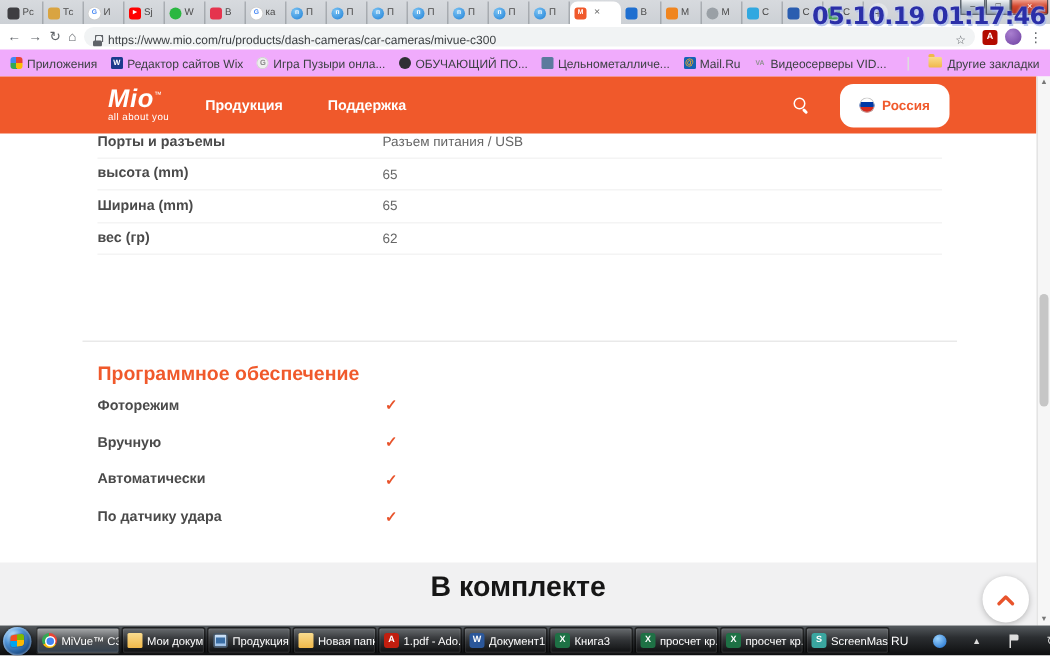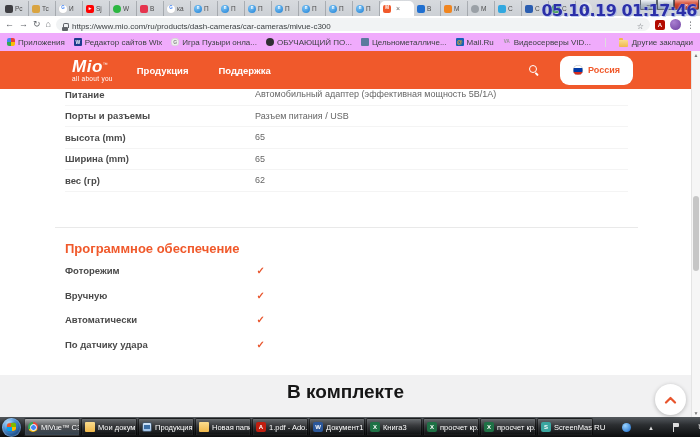--- a/index.html
+++ b/index.html
@@ -70,21 +70,21 @@
   .bm{display:flex;align-items:center;gap:3px;white-space:nowrap}
   .bm-ic{width:8px;height:8px;border-radius:1px;position:relative;display:grid;place-items:center;
     font-size:5px;font-weight:bold;color:#fff;flex:none;line-height:1}
   .bm-apps{background:conic-gradient(#ea4335 0 25%,#fbbc05 0 50%,#34a853 0 75%,#4285f4 0);border-radius:2px}
   .bm-wix{background:#1b3a8c}.bm-wix::after{content:"W"}
   .bm-gcircle{background:#eee;border-radius:50%;box-shadow:inset 0 0 0 .5px #ccc}.bm-gcircle::after{content:"G";color:#888}
   .bm-darkapp{background:#2f2f33;border-radius:50%}
   .bm-steel{background:#5b7a9d}
   .bm-mailru{background:#1562b5}.bm-mailru::after{content:"@";color:#ffb020;font-size:6px}
   .bm-via{background:transparent}.bm-via::after{content:"VA";color:#909090;font-size:4.5px}
-  .other-bm{margin-left:auto;display:flex;align-items:flex-end;gap:4px;border-left:1px solid #ddd;padding-left:13px}
+  .other-bm{margin-left:auto;display:flex;align-items:flex-start;gap:4px;border-left:1px solid #ddd;padding-left:13px}
   .folder-ic{width:9px;height:7px;background:linear-gradient(#fadc8e,#f0b84a);border-radius:1px;position:relative;flex:none}
   .folder-ic::before{content:"";position:absolute;top:-2px;left:0;width:4px;height:2px;background:#f0b84a;border-radius:1px 1px 0 0}
 
   
   .site-header{position:absolute;top:51px;left:0;right:9px;height:38px;background:#f0592b;display:flex;
     align-items:center;padding:0 58px 0 72px}
   .logo{color:#fff;line-height:1}
   .logo-word{font-style:italic;font-weight:bold;font-size:17px;letter-spacing:.5px}
   .logo-tm{font-size:5px;vertical-align:super}
   .tagline{font-size:6.5px;margin-top:1px;letter-spacing:.3px}
@@ -383,24 +383,20 @@
       </nav>
     <span class="search-icon"></span>
     <div class="region-pill">
       <span class="flag-ru"></span>
       <span class="region-label">Россия</span>
     </div>
   </div>
 
   <div class="spec-table">
 
-      <div class="spec-row">
-        <span class="spec-label">Питание</span>
-        <span class="spec-value">Автомобильный адаптер (эффективная мощность 5В/1А)</span>
-      </div>
 
       <div class="spec-row">
         <span class="spec-label">Порты и разъемы</span>
         <span class="spec-value">Разъем питания / USB</span>
       </div>
 
       <div class="spec-row">
         <span class="spec-label">высота (mm)</span>
         <span class="spec-value">65</span>
       </div>

